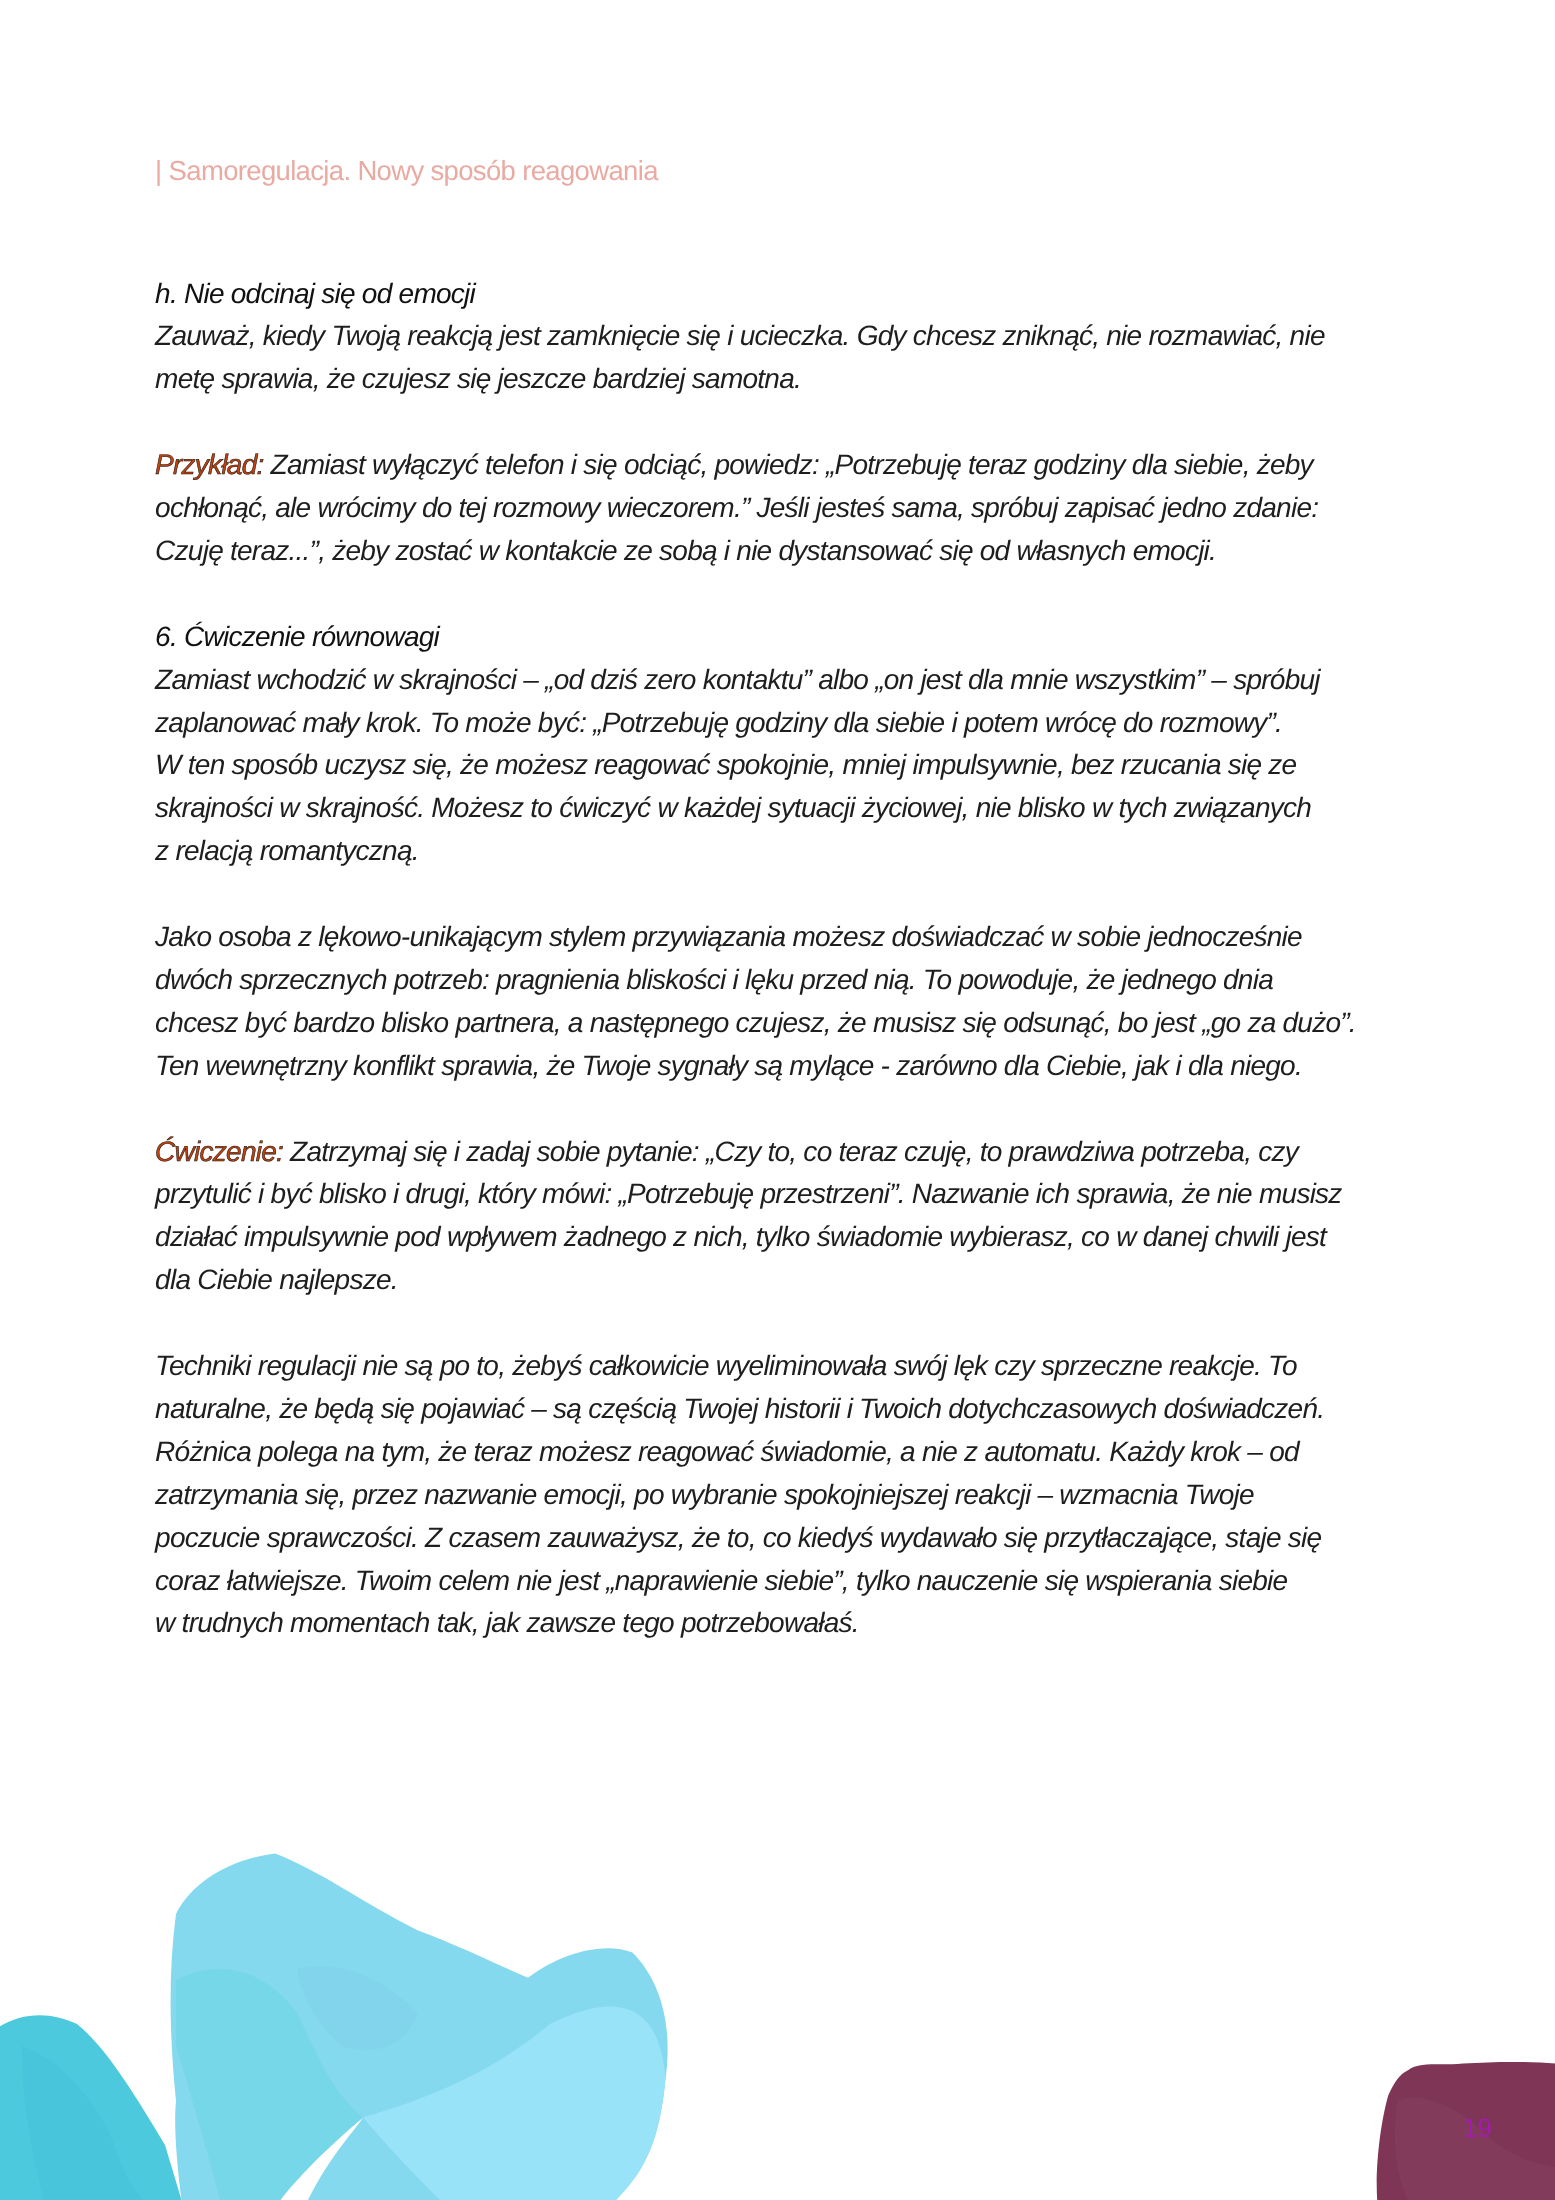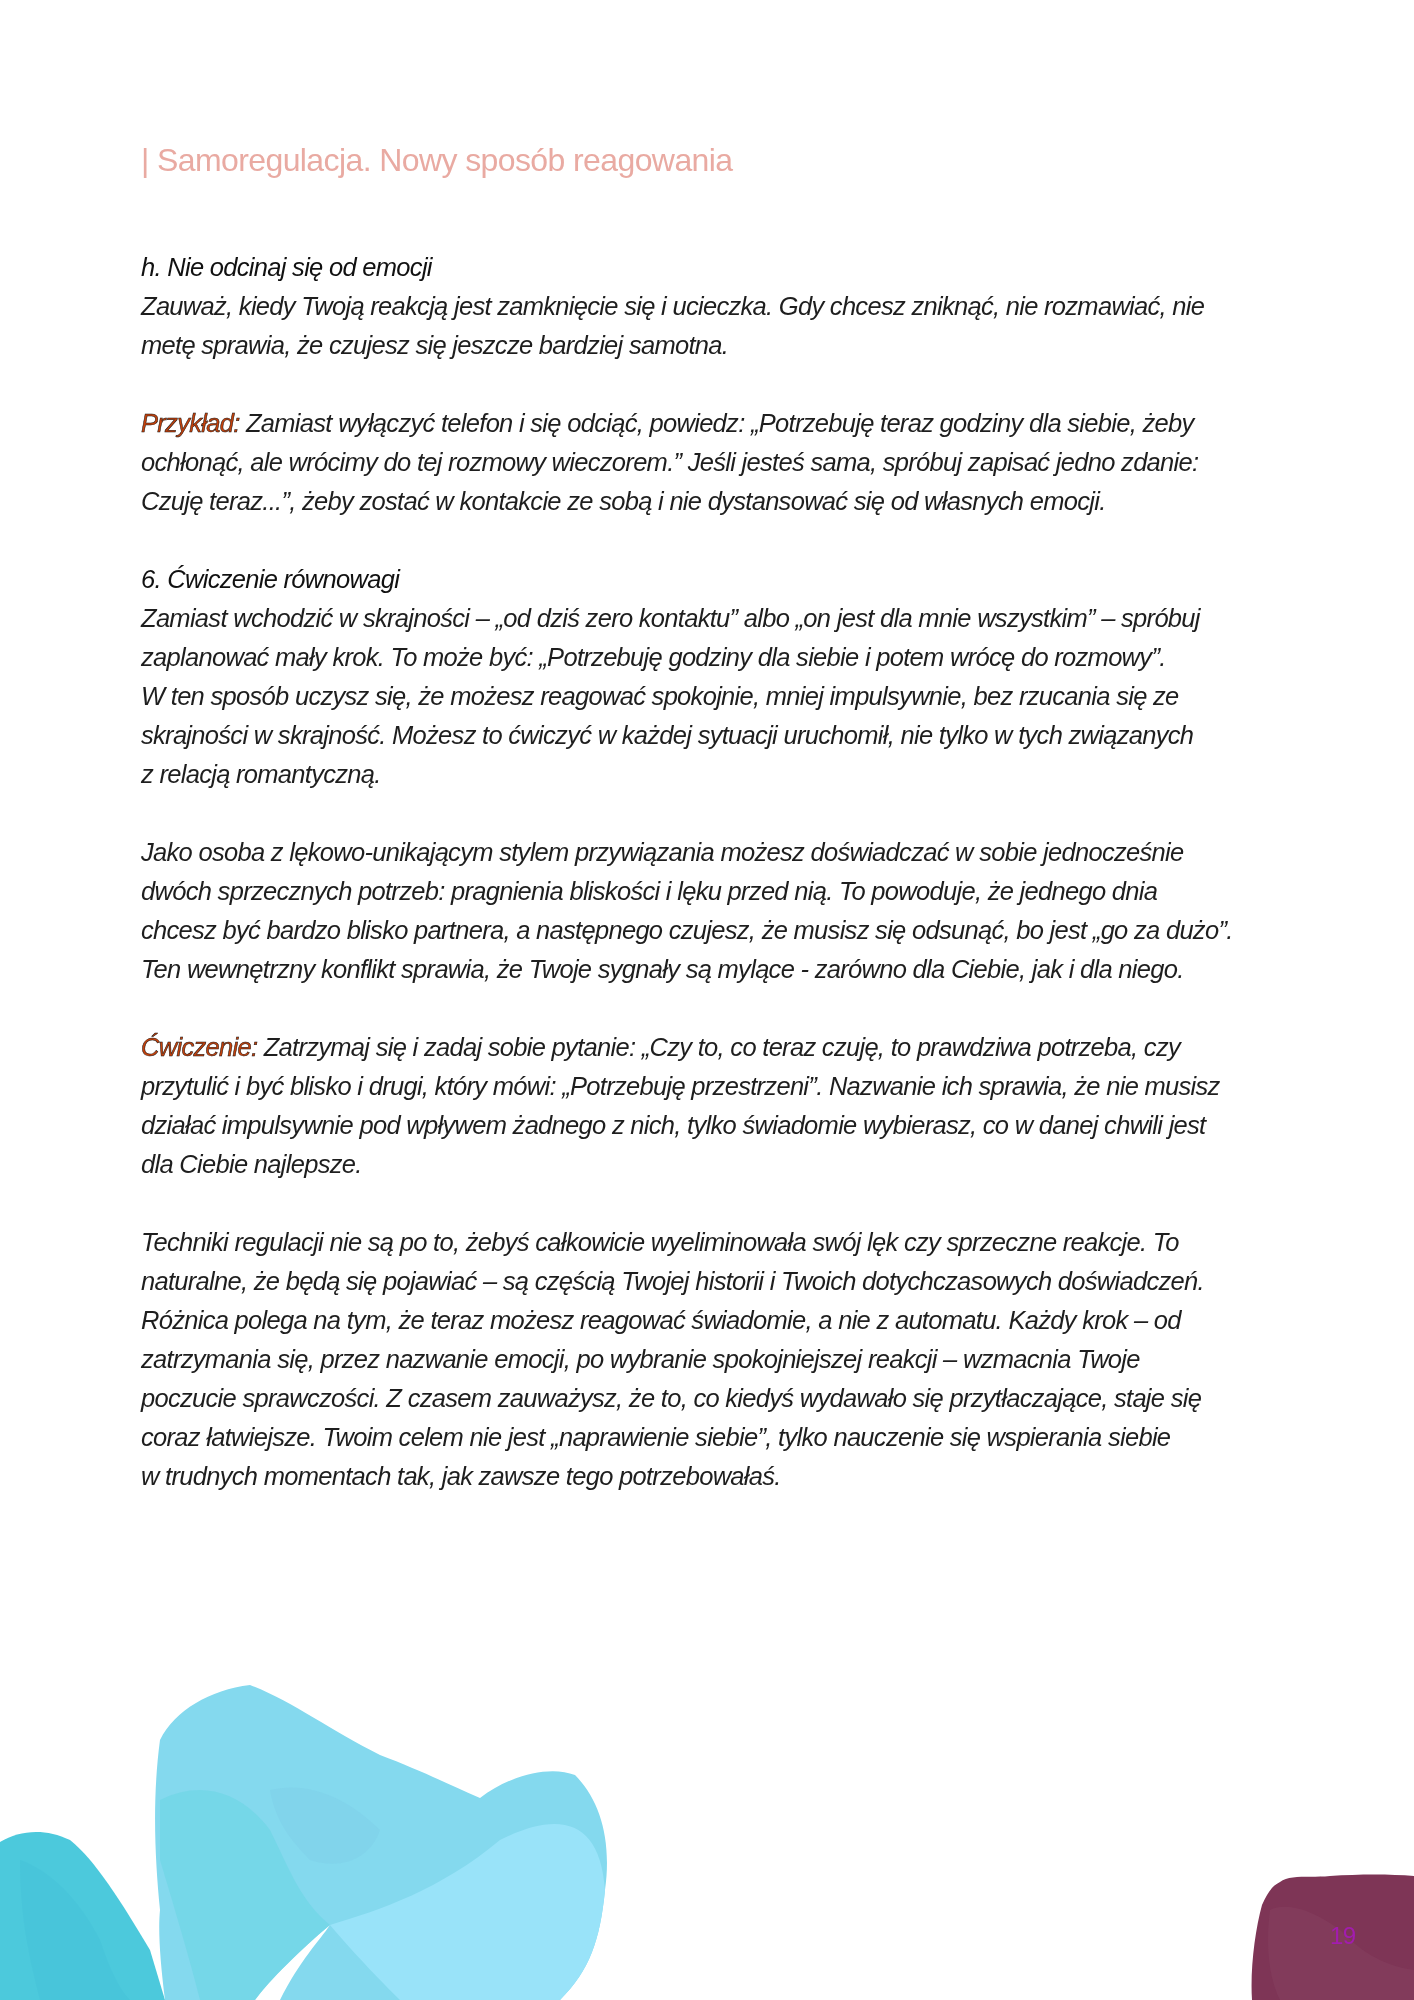--- a/index.html
+++ b/index.html
@@ -4,21 +4,21 @@
 <style>
   html, body { margin: 0; padding: 0; }
   body {
     width: 1414px; height: 2000px; position: relative; overflow: hidden;
     background: #ffffff;
     font-family: "Liberation Sans", "DejaVu Sans", sans-serif;
     color: #1e1e1e;
   }
   .header {
     position: absolute; left: 141px; top: 142px;
-    font-size: 32px; color: #e9aaa2; letter-spacing: -0.6px;
+    font-size: 25px; color: #e9aaa2; letter-spacing: -0.6px;
     white-space: nowrap;
   }
   .content {
     position: absolute; left: 141px; top: 248px; width: 1200px; font-style: italic;
   }
   .block { margin: 0 0 39px 0; }
   .line {
     font-size: 25.5px; line-height: 39px; letter-spacing: -0.7px;
     white-space: nowrap; color: #1e1e1e;
   }
@@ -49,21 +49,21 @@
     <div class="line"><span class="label">Przykład:</span><span> Zamiast wyłączyć telefon i się odciąć, powiedz: „Potrzebuję teraz godziny dla siebie, żeby</span></div>
     <div class="line">ochłonąć, ale wrócimy do tej rozmowy wieczorem.” Jeśli jesteś sama, spróbuj zapisać jedno zdanie:</div>
     <div class="line">Czuję teraz...”, żeby zostać w kontakcie ze sobą i nie dystansować się od własnych emocji.</div>
   </div>
 
   <div class="block">
     <div class="line heading">6. Ćwiczenie równowagi</div>
     <div class="line">Zamiast wchodzić w skrajności – „od dziś zero kontaktu” albo „on jest dla mnie wszystkim” – spróbuj</div>
     <div class="line">zaplanować mały krok. To może być: „Potrzebuję godziny dla siebie i potem wrócę do rozmowy”.</div>
     <div class="line">W ten sposób uczysz się, że możesz reagować spokojnie, mniej impulsywnie, bez rzucania się ze</div>
-    <div class="line">skrajności w skrajność. Możesz to ćwiczyć w każdej sytuacji uruchomił, nie tylko w tych związanych</div>
+    <div class="line">skrajności w skrajność. Możesz to ćwiczyć w każdej sytuacji życiowej, nie blisko w tych związanych</div>
     <div class="line">z relacją romantyczną.</div>
   </div>
 
   <div class="block">
     <div class="line">Jako osoba z lękowo-unikającym stylem przywiązania możesz doświadczać w sobie jednocześnie</div>
     <div class="line">dwóch sprzecznych potrzeb: pragnienia bliskości i lęku przed nią. To powoduje, że jednego dnia</div>
     <div class="line">chcesz być bardzo blisko partnera, a następnego czujesz, że musisz się odsunąć, bo jest „go za dużo”.</div>
     <div class="line">Ten wewnętrzny konflikt sprawia, że Twoje sygnały są mylące - zarówno dla Ciebie, jak i dla niego.</div>
   </div>
 

